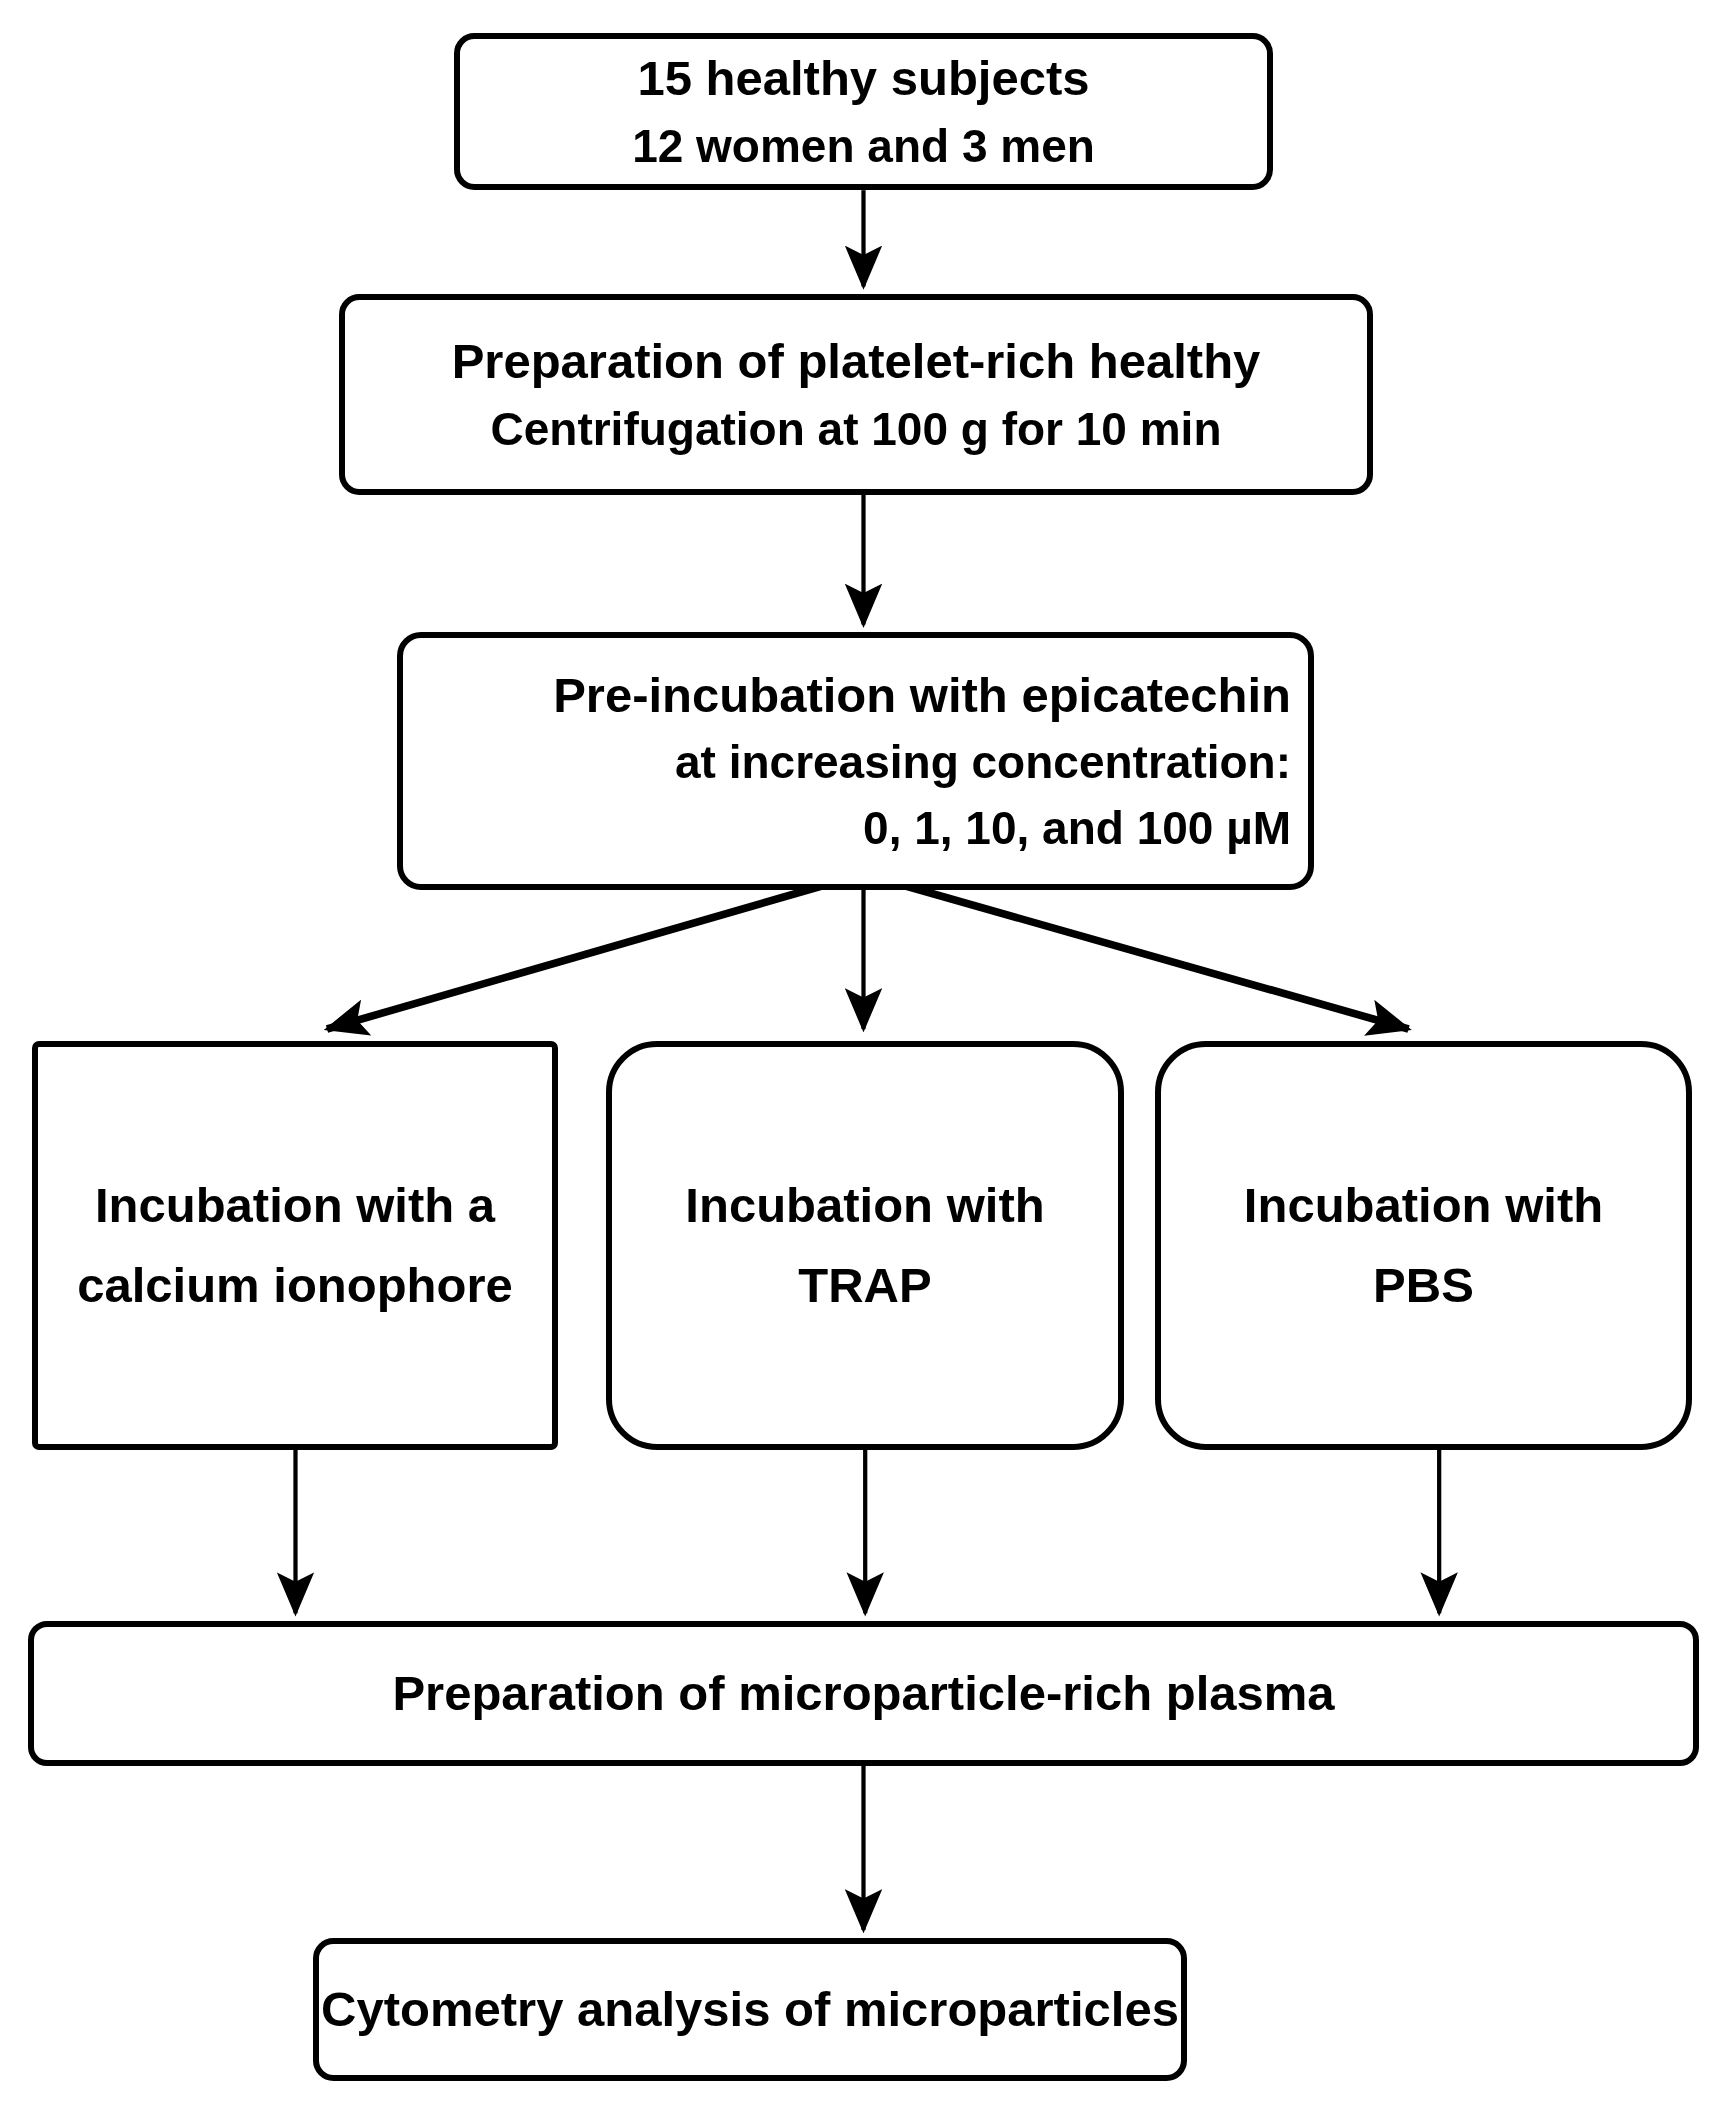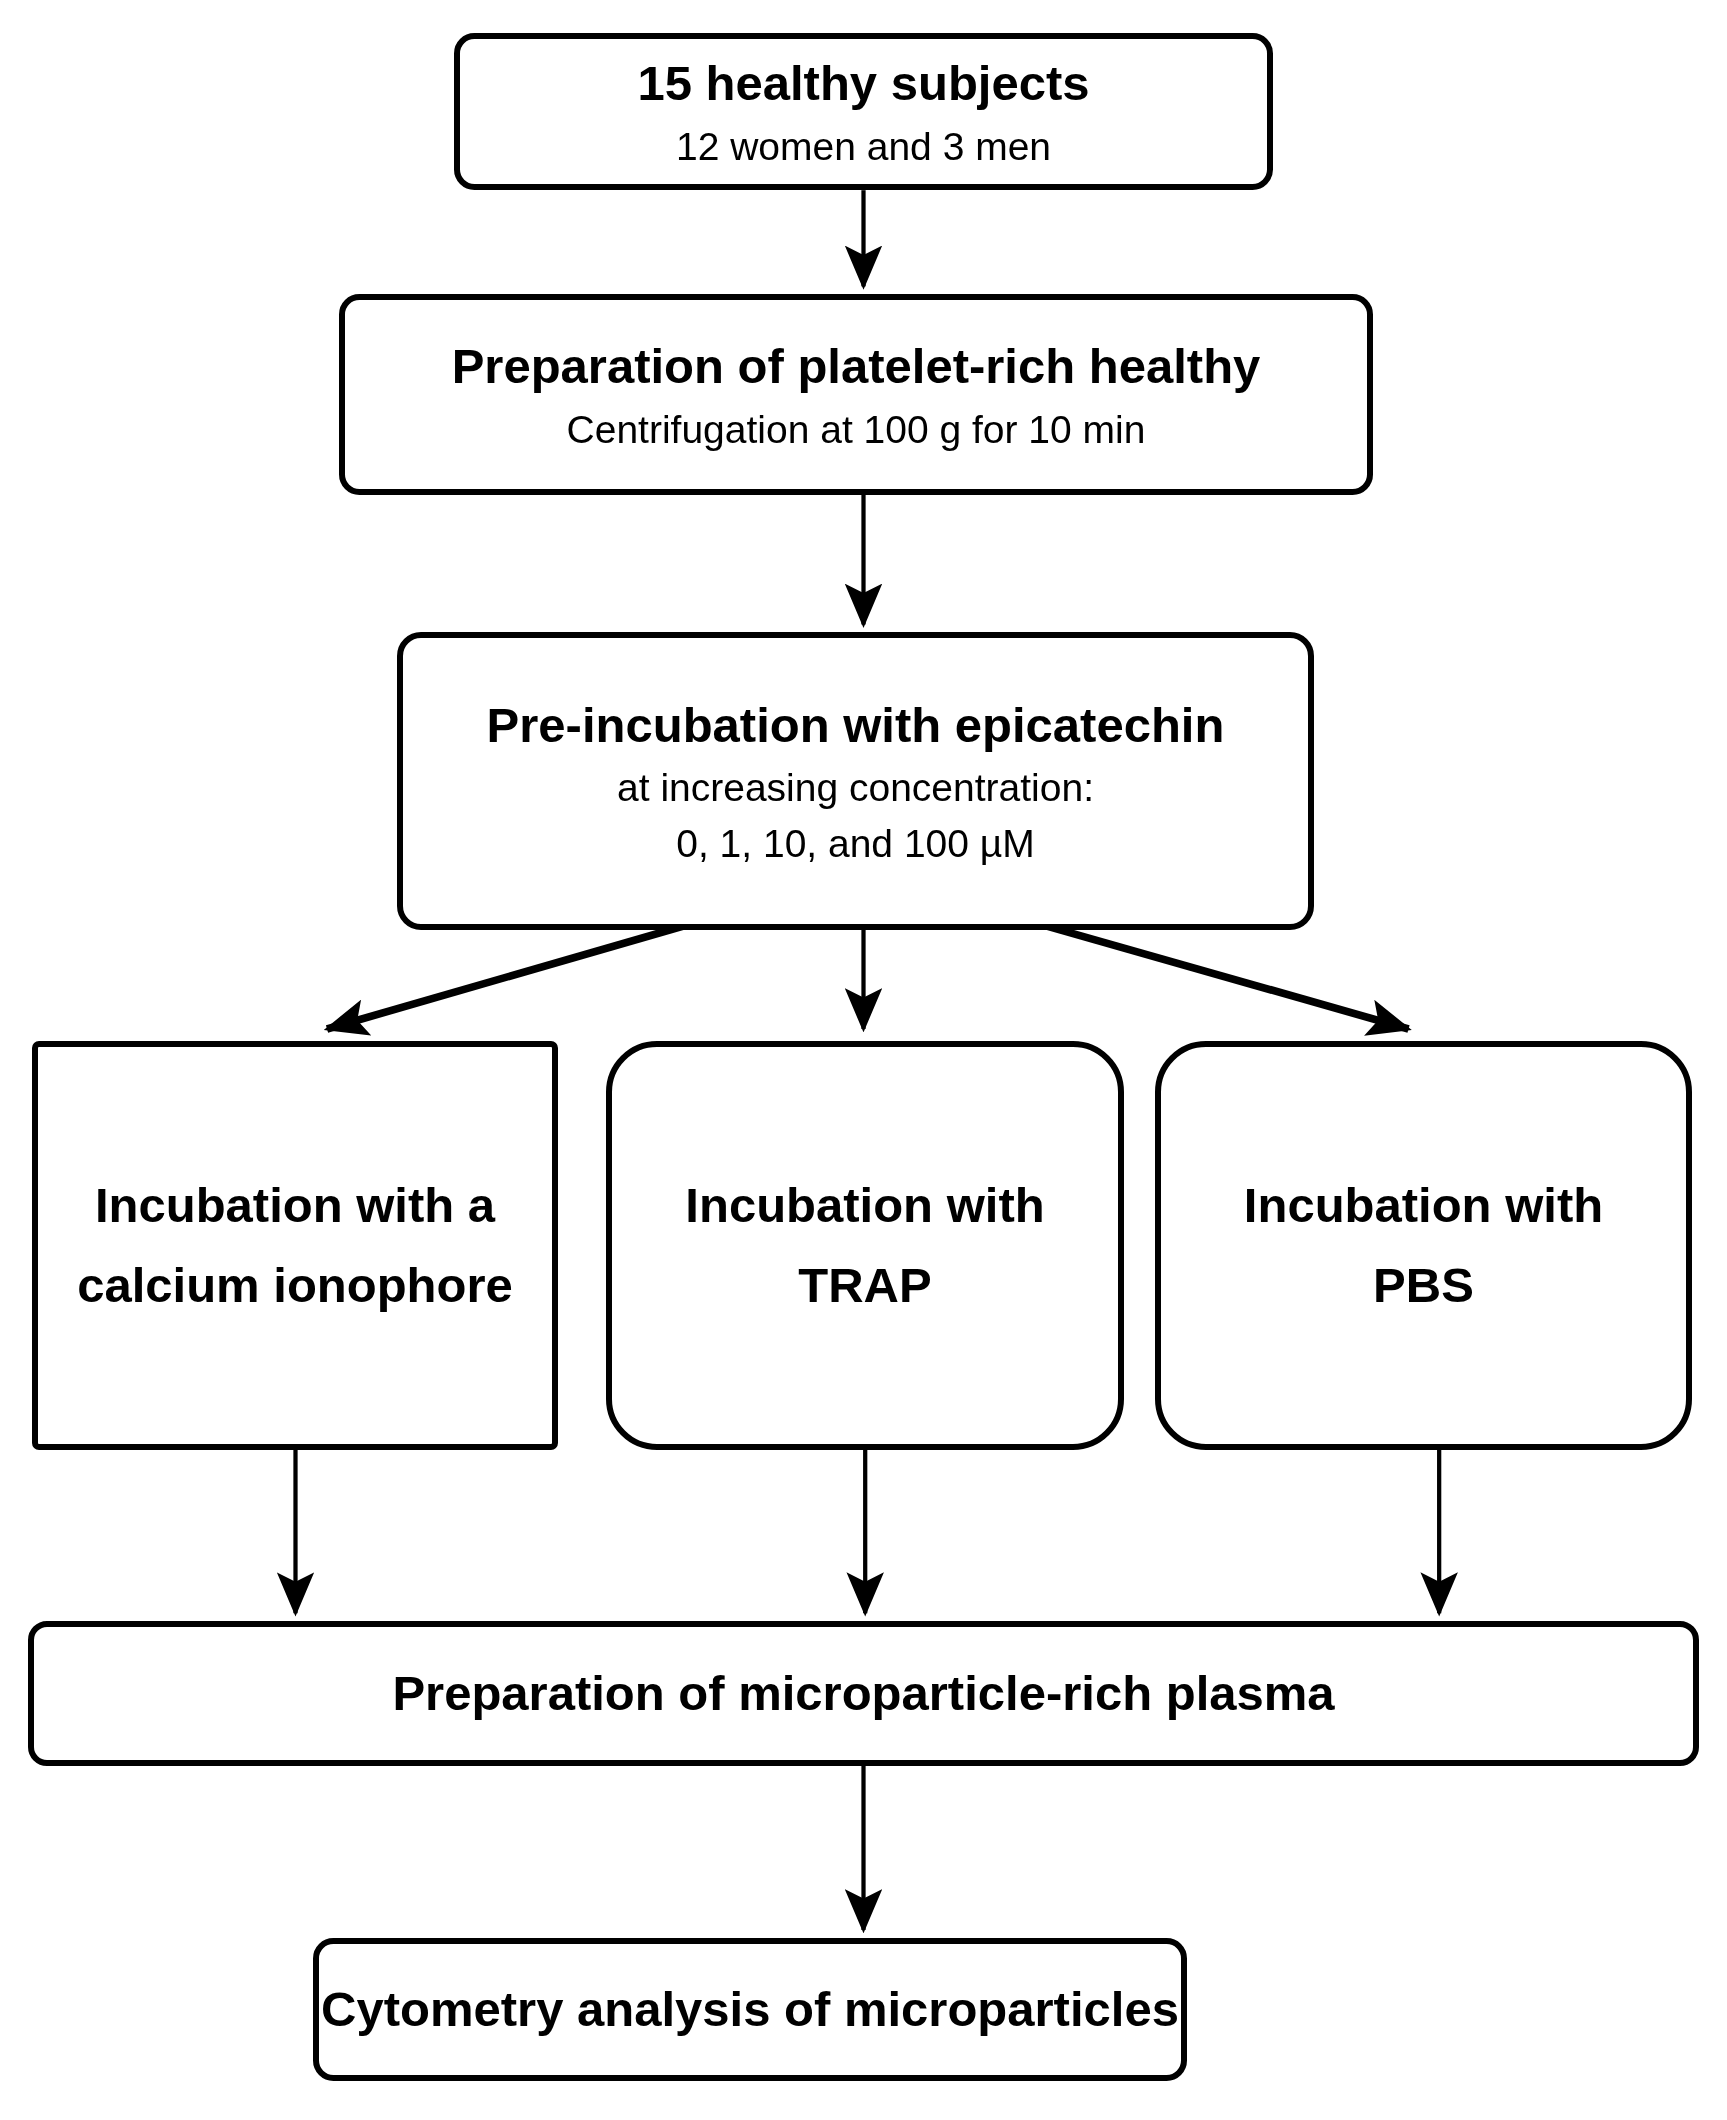--- a/index.html
+++ b/index.html
@@ -36,30 +36,30 @@
     text-align: center;
     padding: 20px 17px;
   }
   .t {
     font-weight: 700;
     font-size: 49px;
     line-height: 1.42;
     white-space: nowrap;
   }
   .s {
-    font-weight: 400;
-    font-size: 39px;
+    font-weight: 700;
+    font-size: 46px;
     line-height: 1.42;
     white-space: nowrap;
   }
   .mid .t { line-height: 1.62; }
 
   .box-subjects      { left: 454px;  top: 33px;   width: 819px;  height: 157px; border-radius: 20.4px; }
   .box-prp           { left: 339px;  top: 294px;  width: 1034px; height: 201px; border-radius: 20.4px; }
-  .box-preincubation { left: 397px;  top: 632px;  width: 917px; height: 298px; border-radius: 24px; }
+  .box-preincubation { left: 397px;  top: 632px;  width: 917px; height: 258px; border-radius: 24px; align-items: flex-end; }
   .box-ionophore     { left: 32px;   top: 1041px; width: 526px;  height: 409px; border-radius: 7px; }
   .box-trap          { left: 606px;  top: 1041px; width: 518px;  height: 409px; border-radius: 51px; }
   .box-pbs           { left: 1155px; top: 1041px; width: 537px;  height: 409px; border-radius: 51px; }
   .box-mrp           { left: 28px;   top: 1621px; width: 1671px; height: 145px; border-radius: 19px; }
   .box-cytometry     { left: 313px;  top: 1938px; width: 874px; height: 143px; border-radius: 20.4px; }
 </style>
 </head>
 <body>
 
 <div class="canvas">

